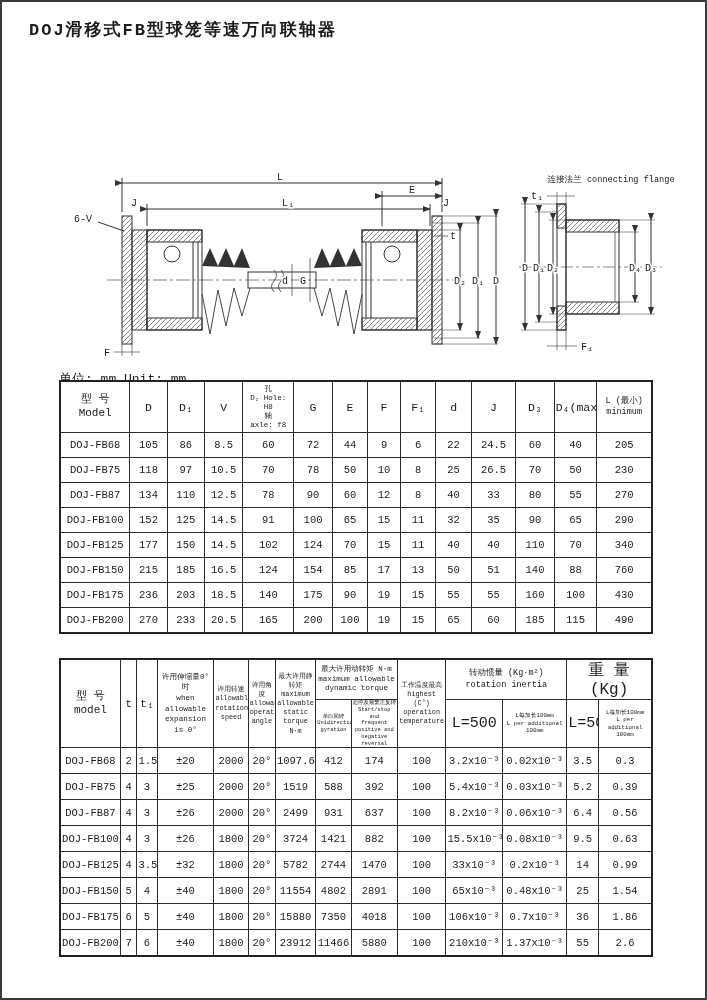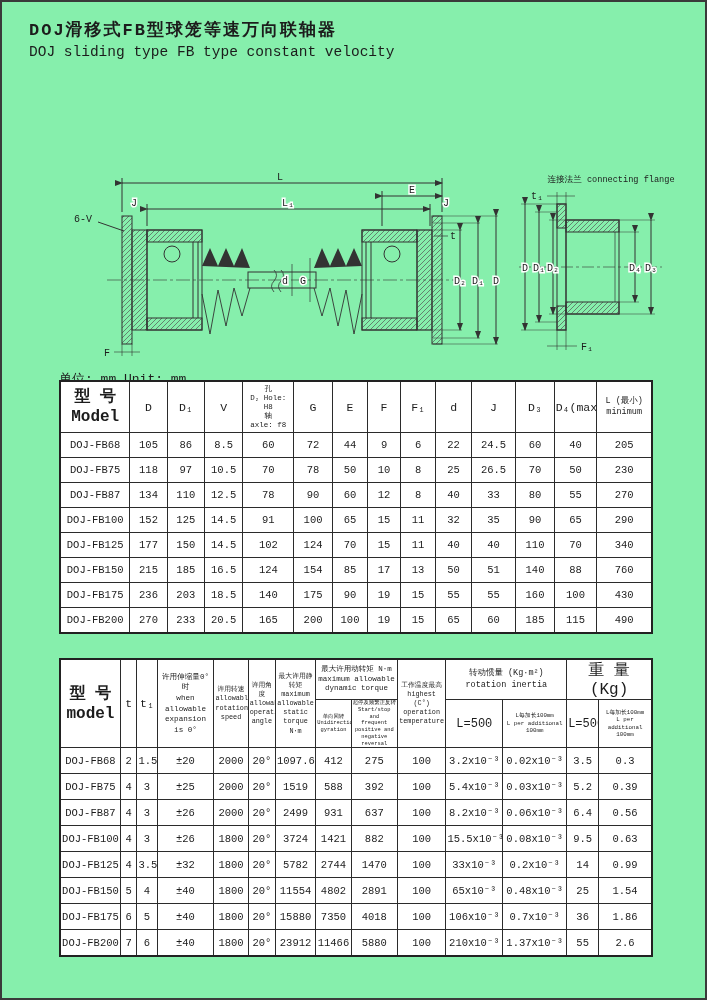--- a/index.html
+++ b/index.html
@@ -1,60 +1,59 @@
 <!DOCTYPE html>
 <html><head>
 <meta charset="utf-8">
 <style>
   html,body{margin:0;padding:0;background:#e8e8e8;}
-  .page{position:relative;width:707px;height:1000px;background:#86efac;margin:0 auto;
+  .page{position:relative;width:707px;height:1000px;background:#ffffff;margin:0 auto;
         border:2px solid #3a3a3a;box-sizing:border-box;overflow:hidden;
         font-family:"Liberation Mono","DejaVu Sans Mono",monospace;color:#1c1c1c;}
   .title-block{position:absolute;left:27px;top:16px;}
   .title-zh{font-size:17px;letter-spacing:2px;font-weight:bold;}
   .title-en{font-size:14.5px;margin-top:3px;}
   .subtitle-block{position:absolute;left:88px;top:120px;}
   .subtitle-zh,.subtitle-en{font-size:15px;line-height:1.55;}
   .drawing{position:absolute;left:0;top:166px;width:707px;height:192px;}
   .drawing svg{position:absolute;top:0;}
   .unit-note{position:absolute;left:57px;top:368px;font-size:13px;}
   table{border-collapse:collapse;table-layout:fixed;position:absolute;left:57px;width:594px;background:#fff;}
   #table1{top:378px;}
   #table2{top:656px;}
   th,td{border:1px solid #2b2b2b;text-align:center;vertical-align:middle;padding:0 1px;
         overflow:hidden;}
   table{border:2px solid #222;}
   td{font-size:10.5px;height:24px;}
   #table2 td{height:25px;}
   .pre{white-space:pre-line;line-height:1.25;}
   th{font-weight:normal;}
-  .h-model{font-size:16px;height:50px;font-weight:bold;}
+  .h-model{font-size:11px;height:50px;}
   .h-letter{font-size:11.5px;}
   .h-tiny{font-size:7.5px;line-height:1.2;}
   .h-lmin{font-size:8.5px;line-height:1.3;}
   #table2 .h-model{height:64px;}
   .h2-main{font-size:6.8px;line-height:1.35;}
   .h2-exp{font-size:7.6px;line-height:1.4;}
   .h2-group{font-size:7.5px;line-height:1.3;height:32px;}
   .h2-sub-tiny{font-size:5.4px;line-height:1.25;height:30px;}
-  .h2-l500{font-size:12px;}
+  .h2-l500{font-size:15px;}
   .h2-per{font-size:5.8px;line-height:1.3;}
   .h2-weight{font-size:16px;}
   .h2-inertia{font-size:8.5px;line-height:1.35;font-family:Liberation Mono, monospace;}
   svg text{font-family:"Liberation Mono","DejaVu Sans Mono",monospace;fill:#1c1c1c;}
   .halo{paint-order:stroke;stroke:#fefefe;stroke-width:3px;}
 </style>
 </head>
 <body>
 
 <div class="page">
 
   <div class="title-block">
     <div class="title-zh">DOJ滑移式FB型球笼等速万向联轴器</div>
-    <div class="title-en">DOJ sliding type FB type constant velocity</div>
   </div>
 
   <div class="subtitle-block">
   </div>
 
   <div class="drawing">
 
     <svg style="left:50px;" width="460" height="192" viewBox="0 0 460 192">
       <defs>
         <pattern id="hatchA" patternUnits="userSpaceOnUse" width="5" height="5">
@@ -449,21 +448,21 @@
     <tbody id="t2-body">
         <tr>
           <td>DOJ-FB68</td>
           <td>2</td>
           <td>1.5</td>
           <td>±20</td>
           <td>2000</td>
           <td>20°</td>
           <td>1097.6</td>
           <td>412</td>
-          <td>275</td>
+          <td>174</td>
           <td>100</td>
           <td>3.2x10⁻³</td>
           <td>0.02x10⁻³</td>
           <td>3.5</td>
           <td>0.3</td>
         </tr>
         <tr>
           <td>DOJ-FB75</td>
           <td>4</td>
           <td>3</td>

